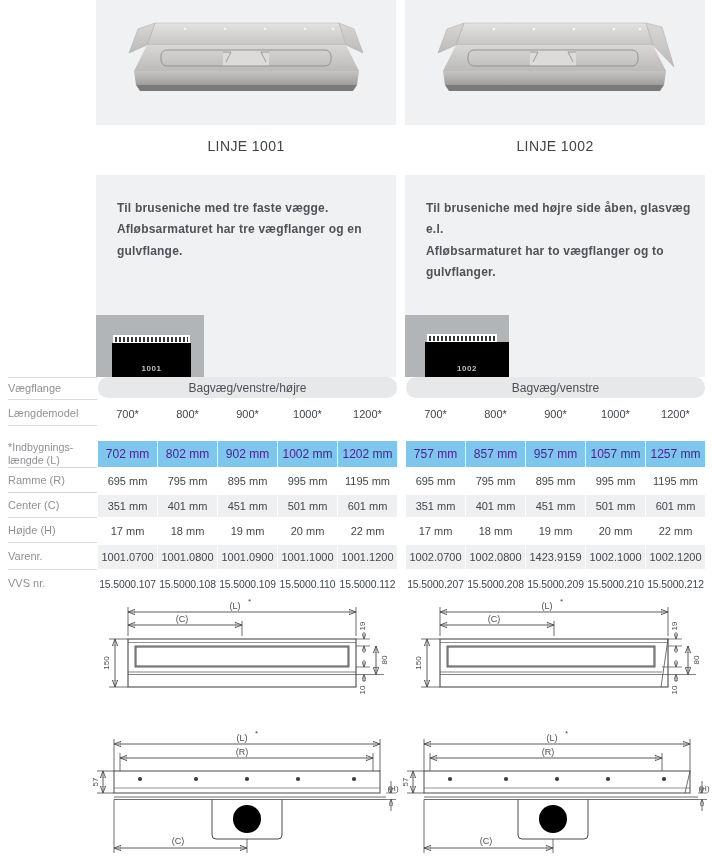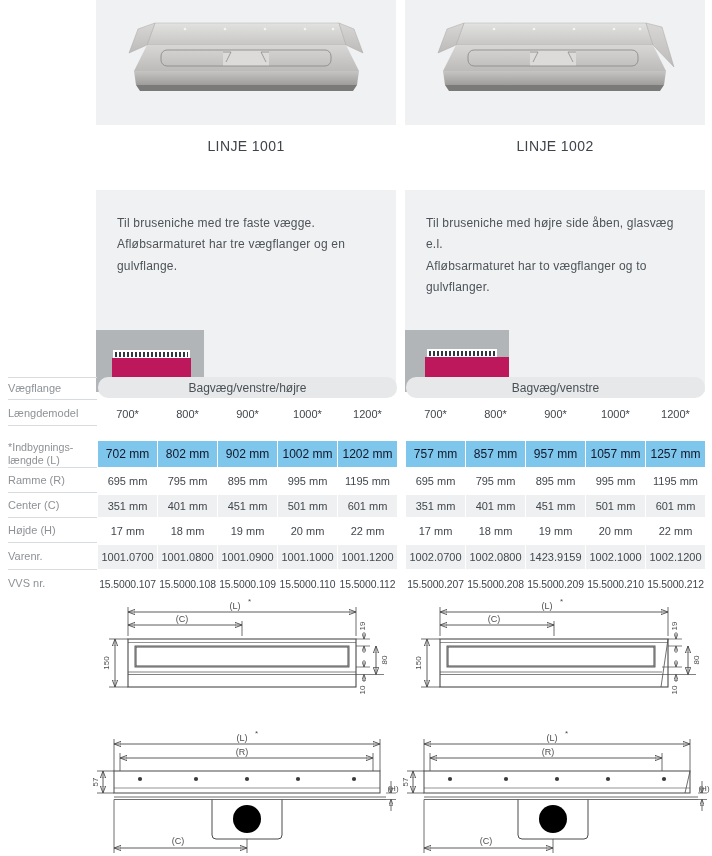--- a/index.html
+++ b/index.html
@@ -6,45 +6,45 @@
   body{width:712px;height:856px;background:#ffffff;font-family:"Liberation Sans",sans-serif;position:relative;overflow:hidden;}
 
   
   .photo-box{position:absolute;top:0;width:300px;height:125px;background:#f0f1f2;display:flex;align-items:center;justify-content:center;}
   .photo-box.left{left:96px;} .photo-box.right{left:405px;}
 
   .product-title{position:absolute;top:138px;width:300px;text-align:center;font-size:14px;color:#3e444a;letter-spacing:0.4px;}
   .product-title.left{left:96px;} .product-title.right{left:405px;}
 
   
-  .desc-box{position:absolute;top:190px;width:300px;height:202px;background:#f0f1f2;}
+  .desc-box{position:absolute;top:175px;width:300px;height:202px;background:#f0f1f2;font-weight:bold;}
   .desc-box.left{left:96px;} .desc-box.right{left:405px;}
   .desc-box p{margin:0;padding:23px 16px 0 21px;width:265px;box-sizing:content-box;
       font-size:12px;line-height:1.78;color:#4d5358;letter-spacing:0.2px;white-space:pre-line;}
 
   
   .picto{position:absolute;left:0;bottom:0;width:108px;height:62px;background:#b2b5b7;}
-  .picto .dark{position:absolute;background:#be185d;}
+  .picto .dark{position:absolute;background:#000000;}
   .picto .grate{position:absolute;height:9px;background:repeating-linear-gradient(90deg,#31373d 0 2px,#ffffff 2px 4px);border:2px solid #fff;box-sizing:border-box;}
   .picto .plabel{position:absolute;bottom:4px;left:0;right:0;text-align:center;color:#bdc0c2;font-size:8px;letter-spacing:0.5px;}
   .picto-1001 .dark{left:16px;right:13px;top:28px;bottom:0;}
   .picto-1001 .grate{left:17px;right:14px;top:20px;}
   .picto-1002{width:104px;}
   .picto-1002 .dark{left:20px;right:0;top:27px;bottom:0;padding-left:20px;}
   .picto-1002 .grate{left:22px;right:12px;top:19px;}
 
   
   .spec-table{position:absolute;left:8px;top:377px;display:grid;
       grid-template-columns:89px repeat(5,59px) 7px repeat(5,59px);
       column-gap:1px;row-gap:2px;font-size:11px;color:#41474d;}
   .row{display:contents;}
   .cell{display:flex;align-items:center;justify-content:center;text-align:center;}
   .label{justify-content:flex-start;color:#8e9296;border-bottom:1px solid #d9dcde;white-space:pre-line;line-height:1.2;text-align:left;}
   .hdr{grid-column:span 5;background:#e6e8e9;font-size:12px;color:#4a5056;border-radius:10px;}
-  .blue{background:#7ec6ec;font-size:12px;color:#0f172a;}
+  .blue{background:#7ec6ec;font-size:12px;color:#4c1d95;}
   .gray{background:#eef0f1;}
   .vvs{font-size:10.4px;letter-spacing:-0.1px;text-align:center;}
   .r1 > div{height:21px;} .r2 > div{height:23px;} .r3 > div{height:26px;margin-top:13px;}
   .r4 > div,.r5 > div,.r6 > div{height:22px;} .r7 > div,.r8 > div{height:24px;}
   .r1 .label{border-top:1px solid #d9dcde;}
   .r3 .label{font-size:10.7px;}
   .r8 .label{border-bottom:none;}
   .sp{background:transparent;}
 
   

